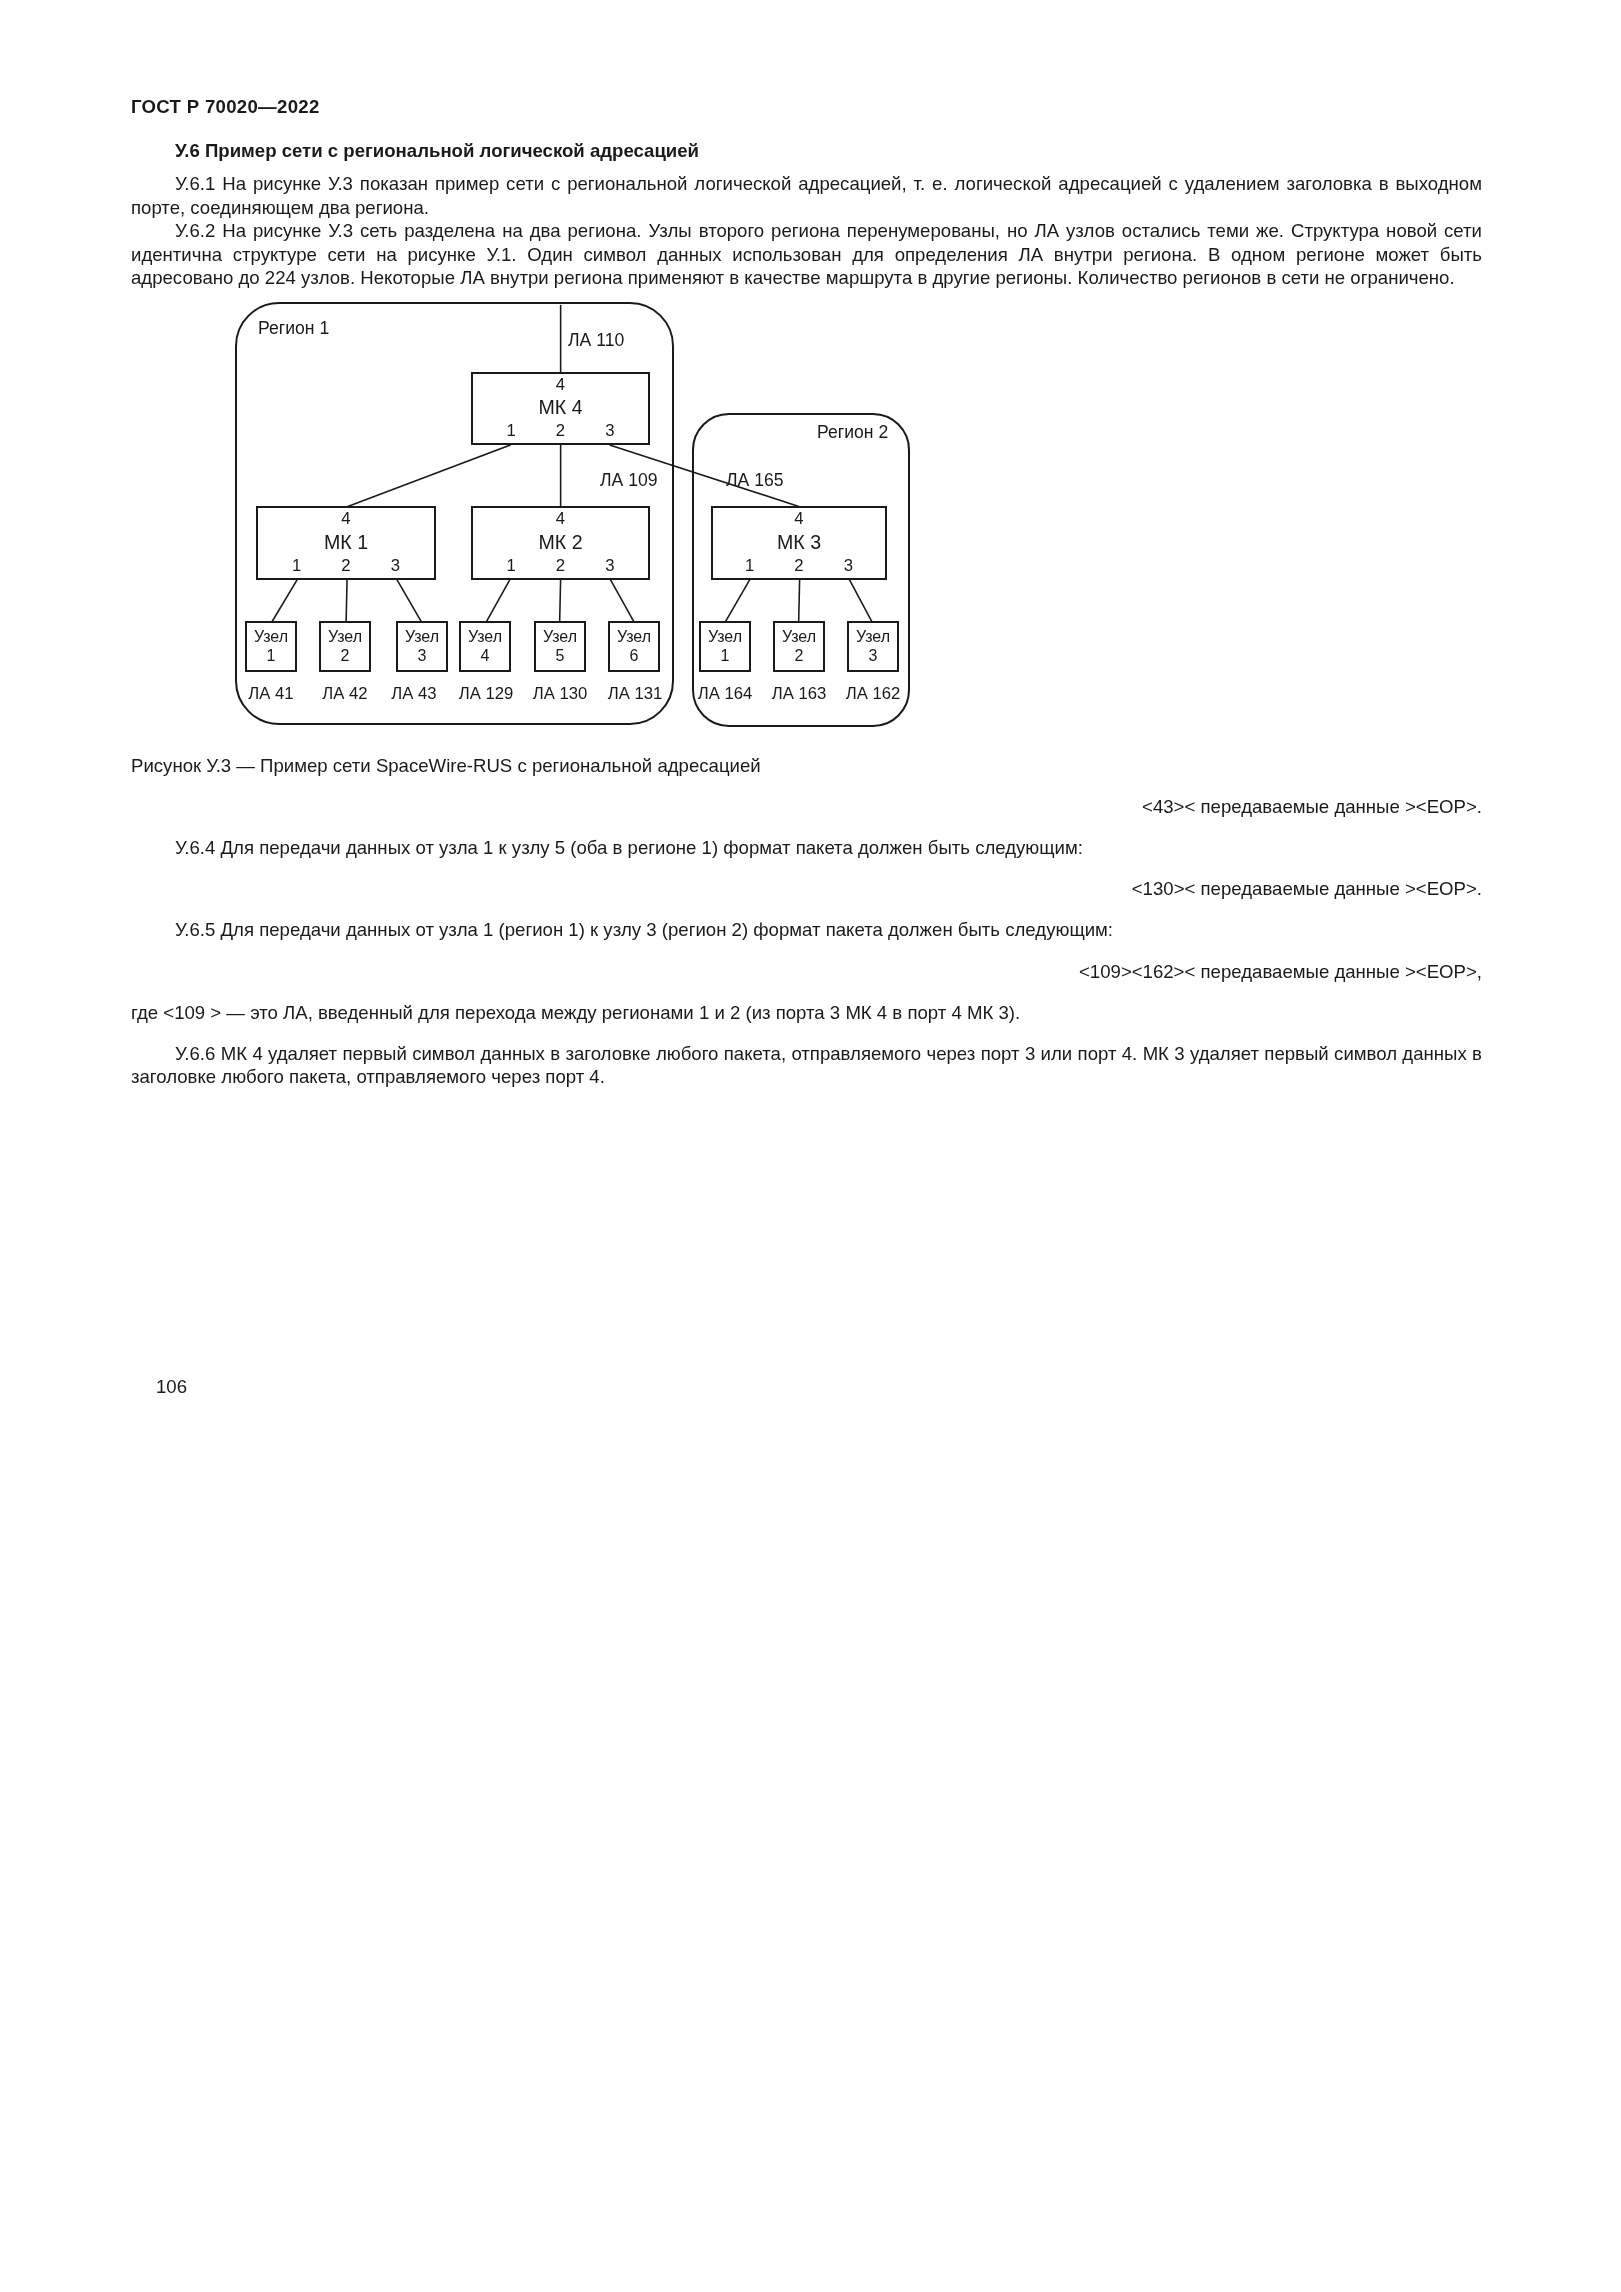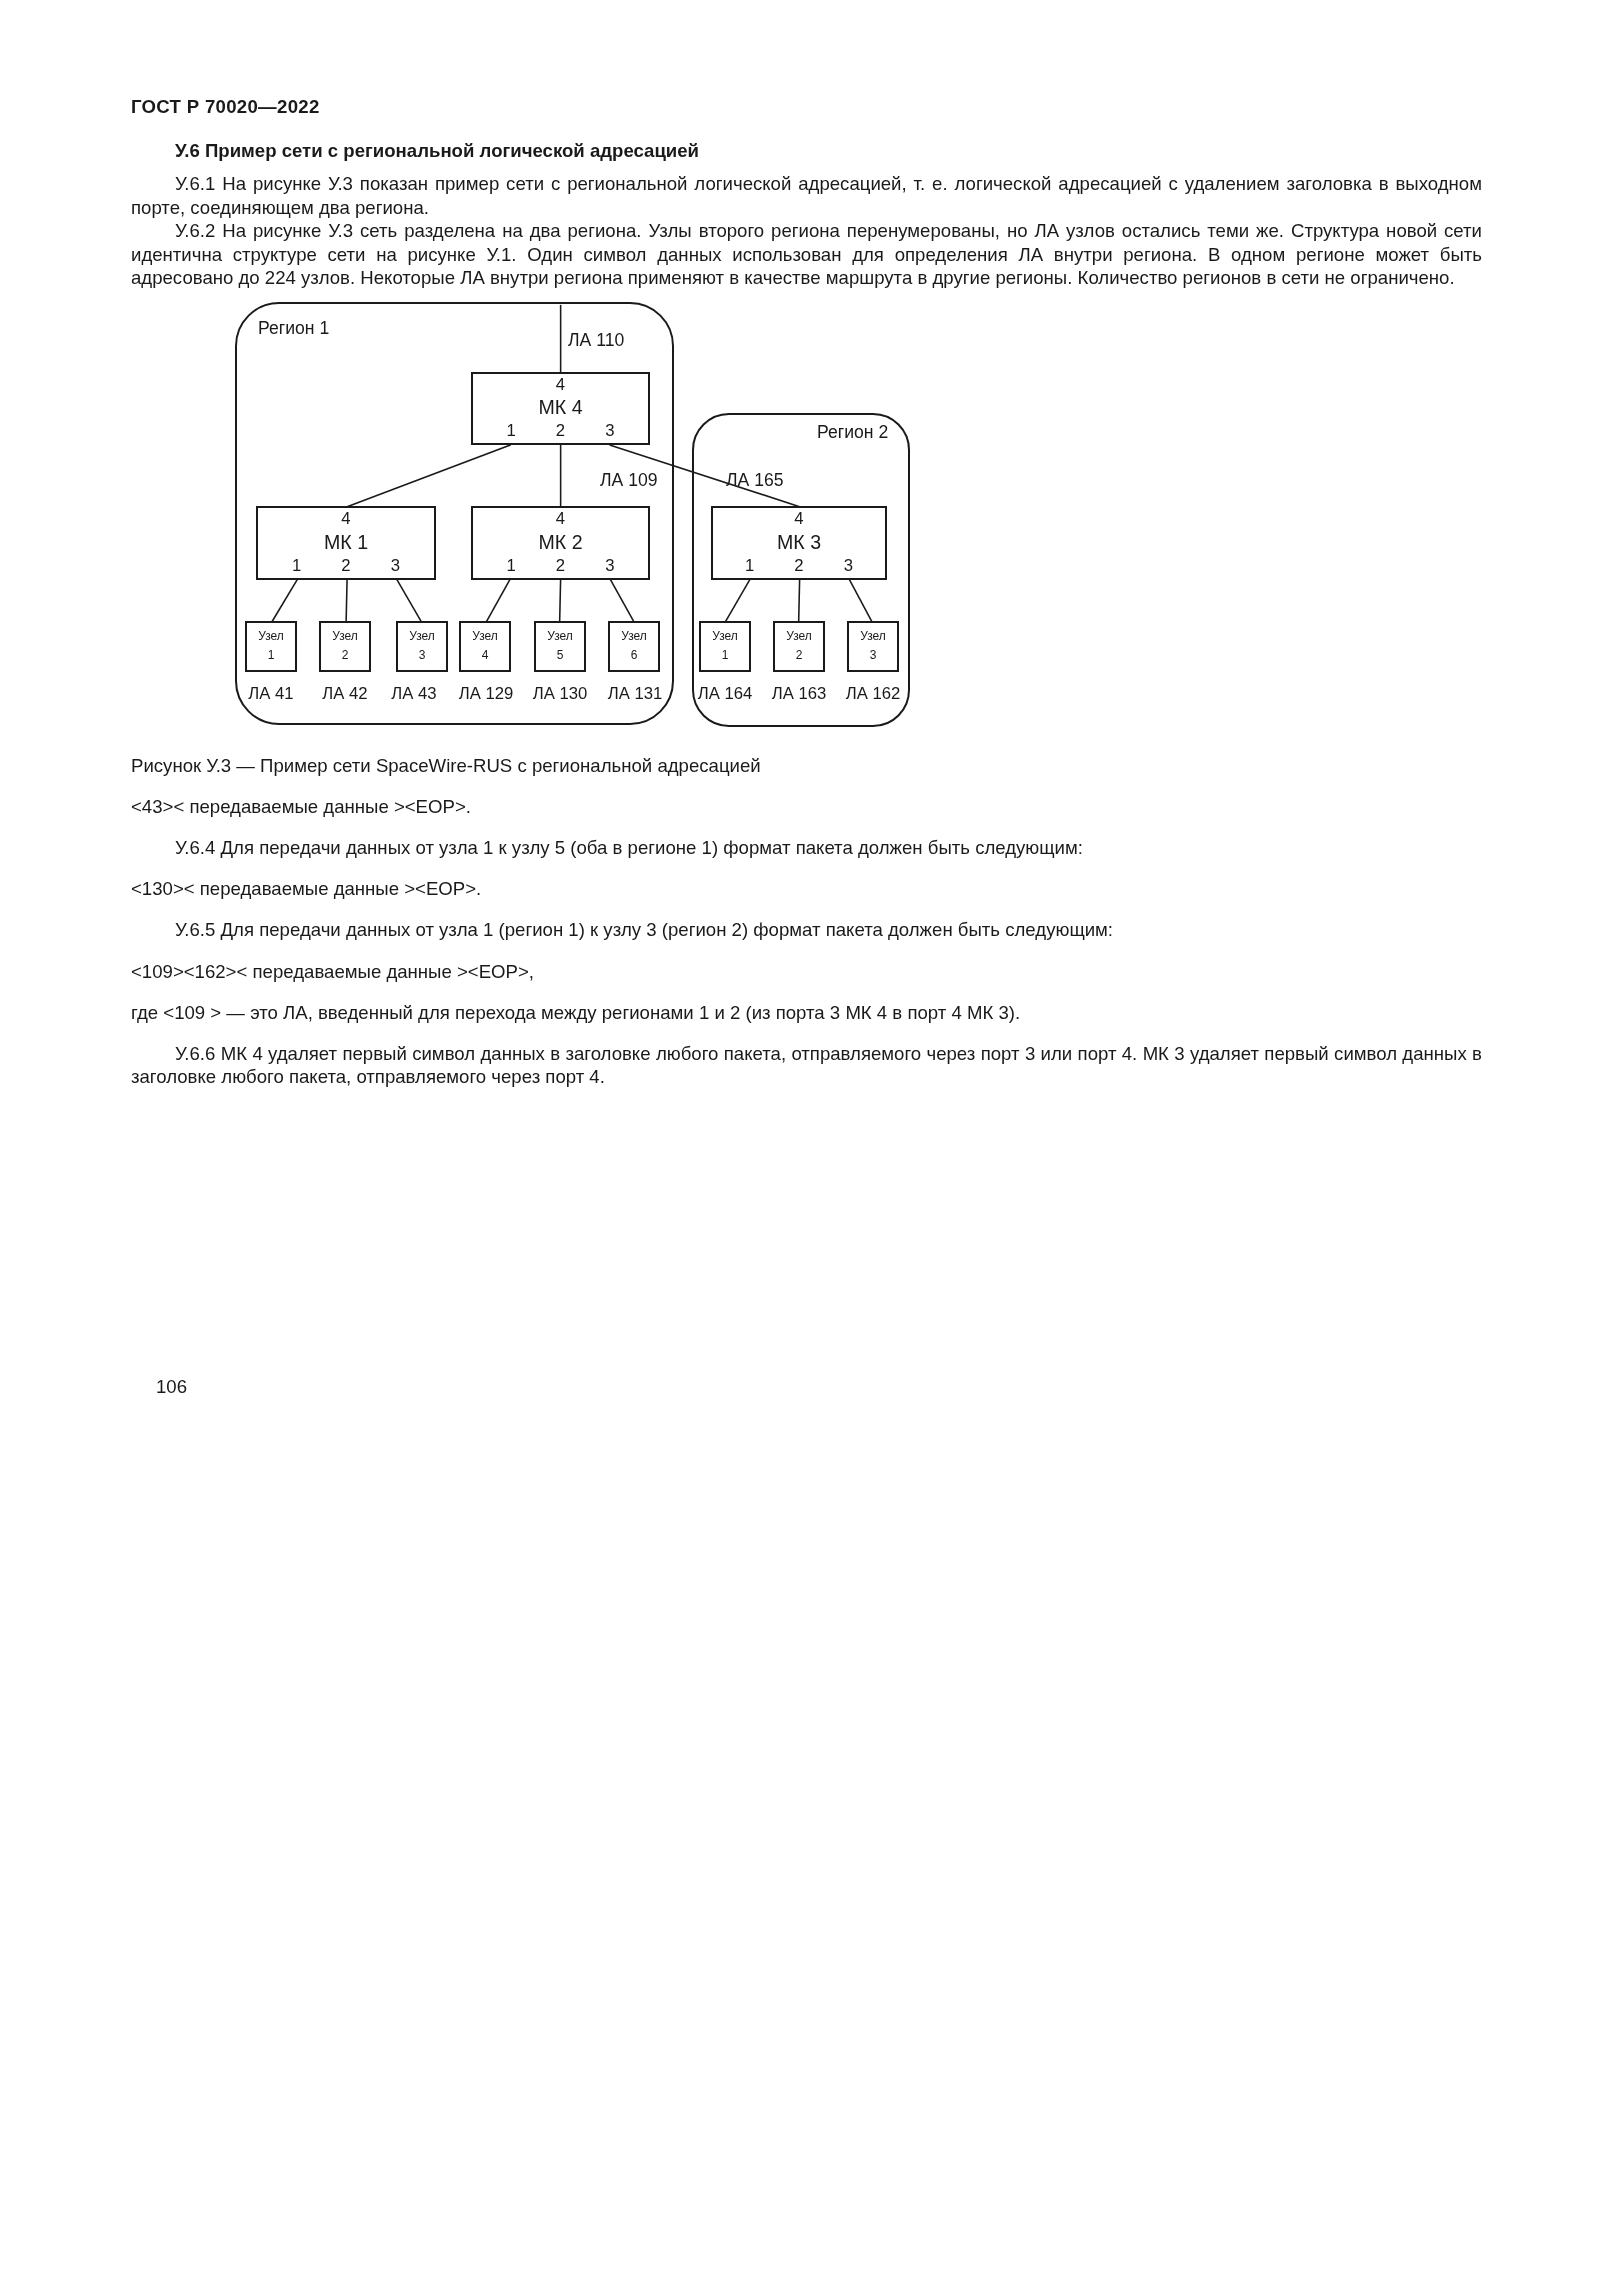--- a/index.html
+++ b/index.html
@@ -20,21 +20,21 @@
     position: absolute; top: 139px; left: 131px; width: 1351px;
     font-size: 18.6px; line-height: 23.5px;
   }
   .section-heading {
     font-size: 18.6px; font-weight: bold;
     margin: 0 0 9.8px 0; text-indent: 44px;
   }
   .body-para { margin: 0; text-indent: 44px; text-align: justify; }
   .spaced { margin-top: 17.6px; }
   .note-para { margin: 17.6px 0 0 0; text-indent: 0; text-align: justify; }
-  .formula { margin: 17.6px 0 0 0; text-align: left; }
+  .formula { margin: 17.6px 0 0 0; text-align: right; }
   .caption { margin: 25.5px 0 0 0; text-align: left; }
 
   
   .diagram { position: relative; width: 1351px; height: 431px; margin-top: 7.8px; }
   .diagram svg { position: absolute; left: 0; top: 0; }
   .region {
     position: absolute; border: 2px solid #1a1a1a; border-radius: 44px;
     background: transparent;
   }
   .diagram-label { position: absolute; font-size: 17.6px; line-height: 19.6px; white-space: nowrap; }
@@ -43,21 +43,21 @@
     display: flex; flex-direction: column; justify-content: space-between;
     padding: 2.9px 0 2.9px 0; text-align: center;
   }
   .sw-top  { font-size: 16.7px; line-height: 17.6px; }
   .sw-name { font-size: 19.6px; line-height: 21.6px; }
   .sw-ports { display: flex; justify-content: center; gap: 40px; font-size: 16.7px; line-height: 17.6px; }
   .node {
     position: absolute; width: 52px; height: 51px;
     border: 2px solid #1a1a1a; background: #ffffff;
     display: flex; flex-direction: column; align-items: center; justify-content: center;
-    font-size: 12px; line-height: 19.6px; text-align: center;
+    font-size: 16px; line-height: 19.6px; text-align: center;
   }
   .la-label {
     position: absolute; top: 384px; width: 78px;
     font-size: 16.7px; text-align: center; white-space: nowrap;
   }
   .page-number { position: absolute; left: 131px; top: 1376px; font-size: 18.6px; margin-left: 25px; }
 </style>
 </head>
 <body>
 

